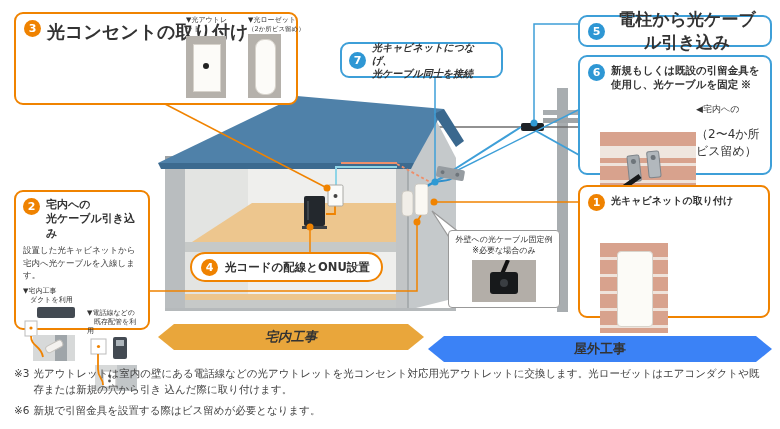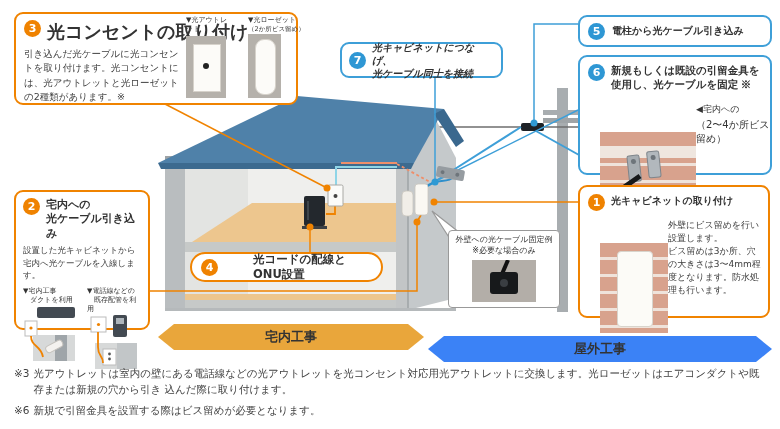--- a/index.html
+++ b/index.html
@@ -107,21 +107,20 @@
     <circle cx="534" cy="123" r="3.5" fill="#2F9AD4"></circle>
 
     <polygon points="432,211 452,242 474,244" fill="#fff" stroke="#999" stroke-width="1.2"></polygon>
   </svg>
 
   <div class="abs obox" style="left:14px;top:12px;width:284px;height:93px;padding:6px 8px;">
     <div class="hdr">
       <span class="num o">3</span>
       <span class="title" style="font-size:18px;">光コンセントの取り付け</span>
     </div>
-    <div class="body-txt" style="font-size:9.5px;line-height:1.5;width:162px;margin-top:3px;">引き込んだ光ケーブルに光コンセントを取り付けます。光コンセントには、光アウトレットと光ローゼットの2種類があります。※</div>
     <div class="abs" style="left:170px;top:2px;width:48px;">
       <div class="mini-label">▼光アウトレット</div>
       <div class="photo" style="width:40px;height:62px;margin-top:2px;">
         <div class="abs" style="left:7px;top:8px;width:26px;height:46px;background:#FCFBF8;border:1px solid #D6D2CB;"></div>
         <div class="abs" style="left:17px;top:27px;width:6px;height:6px;border-radius:50%;background:#222;"></div>
       </div>
     </div>
     <div class="abs" style="left:232px;top:2px;width:58px;">
       <div class="mini-label">▼光ローゼット</div>
       <div class="mini-label" style="font-size:6.5px;">（2か所ビス留め）</div>
@@ -132,21 +131,21 @@
   </div>
 
   <div class="abs bbox" style="left:340px;top:42px;width:163px;height:36px;padding:4px 7px;display:flex;align-items:center;gap:6px;">
     <span class="num b">7</span>
     <span class="title preline" style="font-size:10px;line-height:1.3;font-style:italic;">光キャビネットにつなげ、
 光ケーブル同士を接続</span>
   </div>
 
   <div class="abs bbox" style="left:578px;top:15px;width:194px;height:32px;padding:4px 8px;display:flex;align-items:center;gap:7px;">
     <span class="num b">5</span>
-    <span class="title" style="font-size:10px;">電柱から光ケーブル引き込み</span>
+    <span class="title" style="font-size:17px;text-align:center;">電柱から光ケーブル引き込み</span>
   </div>
 
   <div class="abs bbox" style="left:578px;top:55px;width:194px;height:120px;padding:7px 8px;">
     <div class="hdr">
       <span class="num b">6</span>
       <span class="title preline" style="font-size:10.5px;line-height:1.35;font-family:Liberation Serif, serif;">新規もしくは既設の引留金具を
 使用し、光ケーブルを固定 ※</span>
     </div>
     <div class="photo brick abs" style="left:12px;top:40px;width:96px;height:72px;">
       <svg width="96" height="72" viewBox="0 0 96 72">
@@ -155,34 +154,32 @@
           <rect x="28" y="22" width="12" height="26" rx="2" fill="#A7ADB2" stroke="#7E858B"></rect>
           <rect x="48" y="20" width="12" height="26" rx="2" fill="#B2B8BD" stroke="#7E858B"></rect>
           <circle cx="34" cy="28" r="2.5" fill="#6E757B"></circle>
           <circle cx="54" cy="26" r="2.5" fill="#6E757B"></circle>
         </g>
         <path d="M8,66 Q26,54 40,44" stroke="#16181A" stroke-width="5" fill="none"></path>
       </svg>
     </div>
     <div class="abs" style="left:116px;top:46px;">
       <div style="font-size:9px;color:#333;">◀宅内への</div>
-      <div style="font-size:10px;color:#333;margin-top:2px;">（2〜4か所ビス留め）</div>
+      <div style="font-size:12px;color:#333;margin-top:10px;">（2〜4か所ビス留め）</div>
     </div>
   </div>
 
   <div class="abs obox" style="left:578px;top:185px;width:192px;height:133px;padding:7px 8px;">
     <div class="hdr">
       <span class="num o">1</span>
       <span class="title" style="font-size:10px;text-align:right;">光キャビネットの取り付け</span>
     </div>
     <div class="photo brick abs" style="left:12px;top:32px;width:68px;height:90px;">
       <div class="abs" style="left:17px;top:8px;width:34px;height:74px;background:#FCFBF7;border:1px solid #D8D4CC;border-radius:4px;"></div>
     </div>
-    <div class="body-txt preline abs" style="left:88px;top:32px;width:94px;font-size:9px;line-height:1.45;">外壁にビス留めを行い設置します。
-ビス留めは3か所、穴の大きさは3〜4mm程度となります。防水処理も行います。</div>
   </div>
 
   <div class="abs obox" style="left:14px;top:190px;width:136px;height:140px;padding:6px 7px;">
     <div class="hdr">
       <span class="num o">2</span>
       <span class="title preline" style="font-size:11px;line-height:1.3;">宅内への
 光ケーブル引き込み</span>
     </div>
     <div class="body-txt preline" style="font-size:8.5px;line-height:1.5;margin-top:4px;font-family:Liberation Mono, monospace;">設置した光キャビネットから
 宅内へ光ケーブルを入線します。</div>
@@ -193,58 +190,58 @@
         <svg width="56" height="56" viewBox="0 0 56 56">
           <rect x="2" y="16" width="12" height="15" fill="#fff" stroke="#BBB"></rect>
           <circle cx="8" cy="23" r="1.6" fill="#F08300"></circle>
           <rect x="14" y="2" width="38" height="11" rx="2" fill="#434A52"></rect>
           <rect x="10" y="30" width="42" height="26" fill="#D7D9D9"></rect>
           <rect x="32" y="30" width="12" height="26" fill="#9FA5A9"></rect>
           <rect x="22" y="38" width="18" height="7" rx="3" fill="#F4F2EF" stroke="#C5C2BD" transform="rotate(-28 31 41)"></rect>
           <path d="M8,31 C8,42 18,40 20,52" stroke="#F08300" stroke-width="1.8" fill="none"></path>
         </svg>
       </div>
-      <div style="width:58px;">
+      <div style="width:58px;margin-top:22px;">
         <div class="mini-label preline">▼電話線などの
 　既存配管を利用</div>
         <svg width="56" height="56" viewBox="0 0 56 56">
           <rect x="4" y="4" width="15" height="15" fill="#fff" stroke="#BBB"></rect>
           <circle cx="11.5" cy="11.5" r="1.6" fill="#F08300"></circle>
           <rect x="26" y="2" width="14" height="22" rx="2" fill="#434A52"></rect>
           <rect x="29" y="5" width="8" height="6" fill="#AEB6BC"></rect>
           <rect x="8" y="30" width="42" height="26" fill="#D7D9D9"></rect>
           <rect x="30" y="30" width="20" height="26" fill="#C2C6C8"></rect>
           <rect x="16" y="36" width="13" height="16" fill="#fff" stroke="#BBB"></rect>
           <circle cx="22.5" cy="41" r="1.4" fill="#555"></circle>
           <circle cx="22.5" cy="46" r="1.4" fill="#555"></circle>
           <path d="M11,19 L11,34 C11,44 16,42 16,50" stroke="#F08300" stroke-width="1.8" fill="none"></path>
         </svg>
       </div>
     </div>
   </div>
 
   <div class="abs obox" style="left:190px;top:252px;width:193px;height:30px;border-radius:15px;display:flex;align-items:center;gap:7px;padding:0 9px;">
     <span class="num o">4</span>
-    <span class="title" style="font-size:11.5px;margin-left:28px;">光コードの配線とONU設置</span>
+    <span class="title" style="font-size:11.5px;">光コードの配線とONU設置</span>
   </div>
 
   <div class="abs" style="left:448px;top:230px;width:112px;height:78px;background:#fff;border:1.5px solid #999;border-radius:4px;padding:4px 3px;box-sizing:border-box;text-align:center;">
     <div class="preline" style="font-size:8px;color:#333;line-height:1.35;">外壁への光ケーブル固定例
 ※必要な場合のみ</div>
     <div class="photo" style="width:64px;height:42px;margin:3px auto 0;background:#B3AEA8;">
       <svg width="64" height="42" viewBox="0 0 64 42">
         <rect x="0" y="0" width="64" height="42" fill="#B3AEA8"></rect>
         <path d="M36,0 L30,14" stroke="#111" stroke-width="4"></path>
         <rect x="18" y="12" width="28" height="22" rx="3" fill="#17191B"></rect>
         <circle cx="32" cy="23" r="4" fill="#3A3E42"></circle>
       </svg>
     </div>
   </div>
 
-  <div class="abs banner" style="left:158px;top:324px;width:266px;height:26px;background:#E9A63B;">
+  <div class="abs banner" style="left:158px;top:324px;width:266px;height:26px;background:#E9A63B;font-style:italic;">
     <span>宅内工事</span>
   </div>
   <div class="abs banner" style="left:428px;top:336px;width:344px;height:26px;background:#3b82f6;">
     <span>屋外工事</span>
   </div>
 
   <div class="abs" style="left:14px;top:366px;width:756px;">
     <div class="fn">
       <span class="lbl">※3</span>
       <span>光アウトレットは室内の壁にある電話線などの光アウトレットを光コンセント対応用光アウトレットに交換します。光ローゼットはエアコンダクトや既存または新規の穴から引き 込んだ際に取り付けます。</span>

